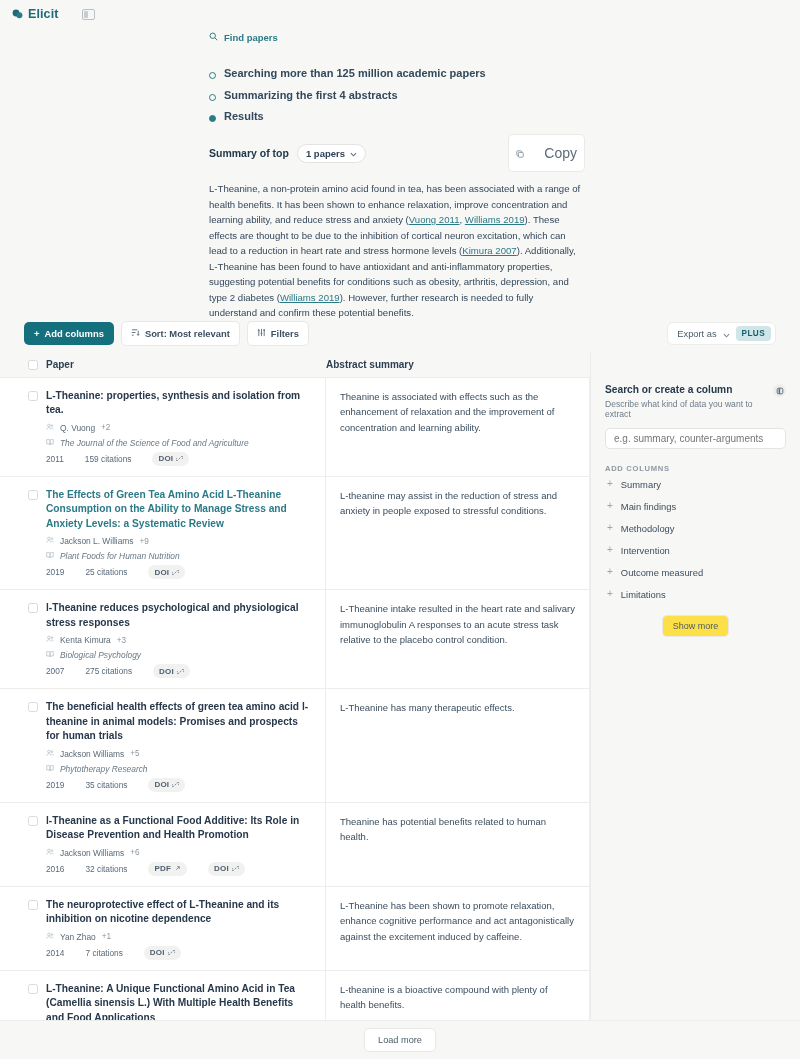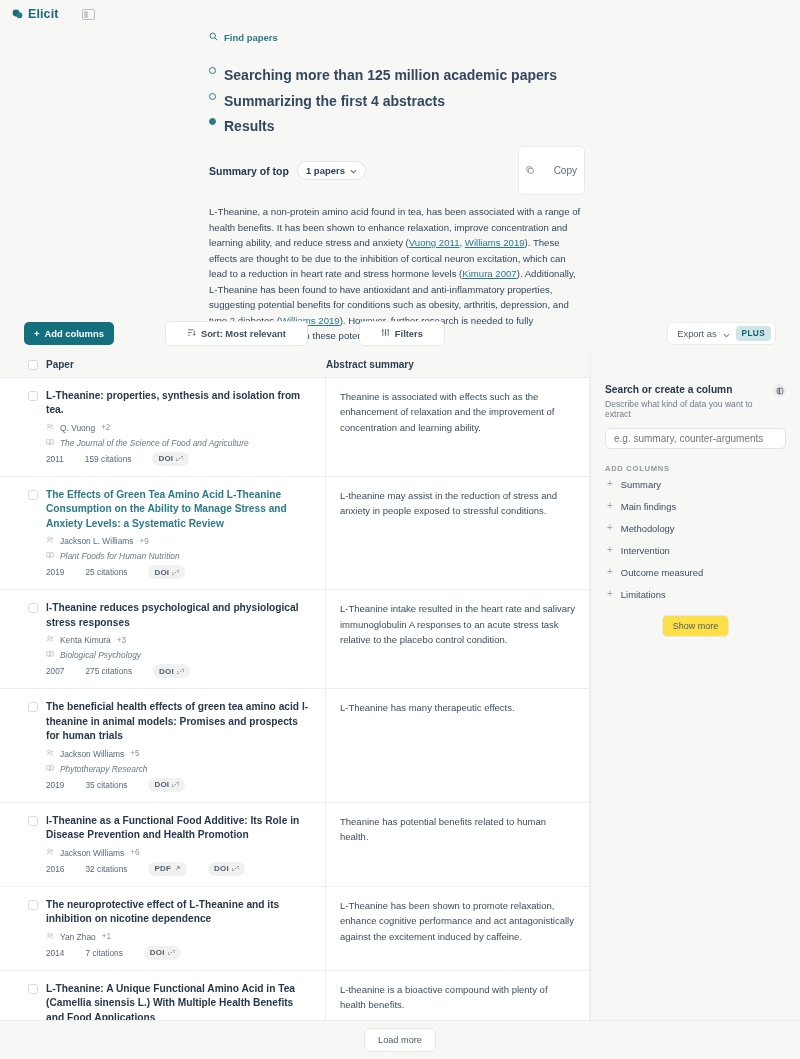--- a/index.html
+++ b/index.html
@@ -47,57 +47,56 @@
 
   .qbox {
     background:#fff; border:1px solid #e9e9e7; border-radius:7px;
     height:53px; display:flex; align-items:center; padding:0 12px;
   }
   .qbox h1 {
     margin:0; font-size:16.5px; font-weight:700; color:#203244; line-height:1.25;
   }
 
   .steps { padding:16px 0 0 4px; }
-  .step { display:flex; align-items:flex-start; gap:8px; margin-bottom:9.5px; font-size:14px; font-weight:600; color:#33485c; }
+  .step { display:flex; align-items:flex-end; gap:8px; margin-bottom:9.5px; font-size:11px; font-weight:600; color:#33485c; }
   .step .ring { width:7px; height:7px; border-radius:50%; border:1.3px solid #2b7a87; flex:none; }
   .step.done .ring { background:#2b7a87; border-color:#2b7a87; }
 
   .sum-head { display:flex; align-items:center; gap:8px; margin:12px 0 9px 4px; }
   .sum-head .lbl { font-size:10.5px; font-weight:700; color:#22384a; }
   .pill {
     border:1px solid #e3e3e1; background:#fff; border-radius:11px;
     padding:3px 8px; font-size:9.5px; font-weight:600; color:#2f4357;
     display:flex; align-items:center; gap:5px; cursor:pointer;
   }
   .copy-btn {
     margin-left:auto; border:1px solid #eaeae8; background:#fff; border-radius:5px;
-    padding:18px 7px; font-size:10px; color:#5c6b78; display:flex; align-items:center; gap:20px; cursor:pointer;
+    padding:10px 7px; font-size:14px; color:#5c6b78; display:flex; align-items:center; gap:20px; cursor:pointer;
   }
   .sum-body {
     font-size:9.6px; line-height:1.62; color:#34485a; padding:0 4px;
   }
   .sum-body a { color:#2b7a87; text-decoration:underline; }
 
   
   .toolbar {
     position:absolute; left:24px; top:321px; right:24px;
     display:flex; align-items:center; gap:7px;
   }
   .btn-primary{
     background:#15707e; color:#fff; border:none; border-radius:5px;
     font-size:9.4px; font-weight:700; padding:6px 10px;
     display:flex; align-items:center; gap:5px; cursor:pointer;
     font-family:inherit;
   }
   .btn-ghost{
     background:#fff; color:#3c4f60; border:1px solid #e8e8e6; border-radius:5px;
-    font-size:9.4px; font-weight:600; padding:6px 21px;
+    font-size:9.4px; font-weight:600; padding:6px 9px;
     display:flex; align-items:center; gap:5px; cursor:pointer;
     font-family:inherit;
-    margin-left:44px;
   }
   .spacer{ flex:1; }
   .export-wrap{
     display:flex; align-items:center; gap:6px; background:#fff;
     border:1px solid #ececea; border-radius:6px; padding:3px 4px 3px 9px; cursor:pointer;
   }
   .export-wrap .txt{ font-size:9.3px; color:#4a5b69; }
   .plus-badge{
     background:#cfe5e7; color:#17606b; font-size:8.2px; font-weight:700;
     border-radius:4px; padding:3px 6px; letter-spacing:.4px;

